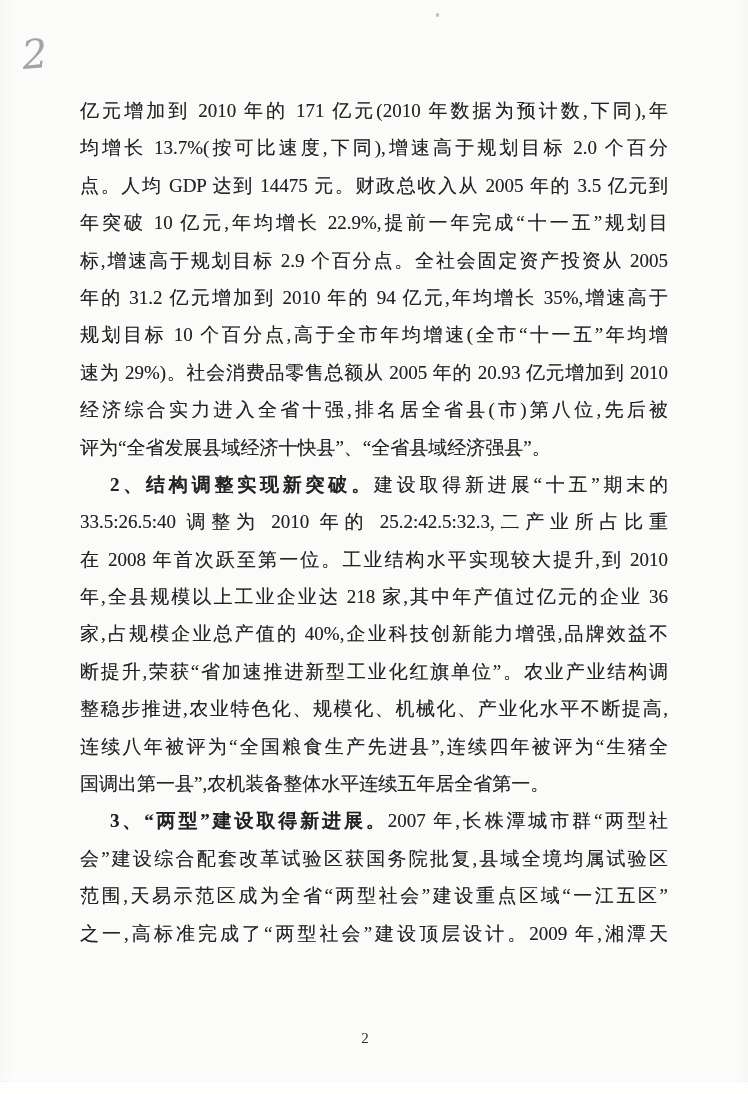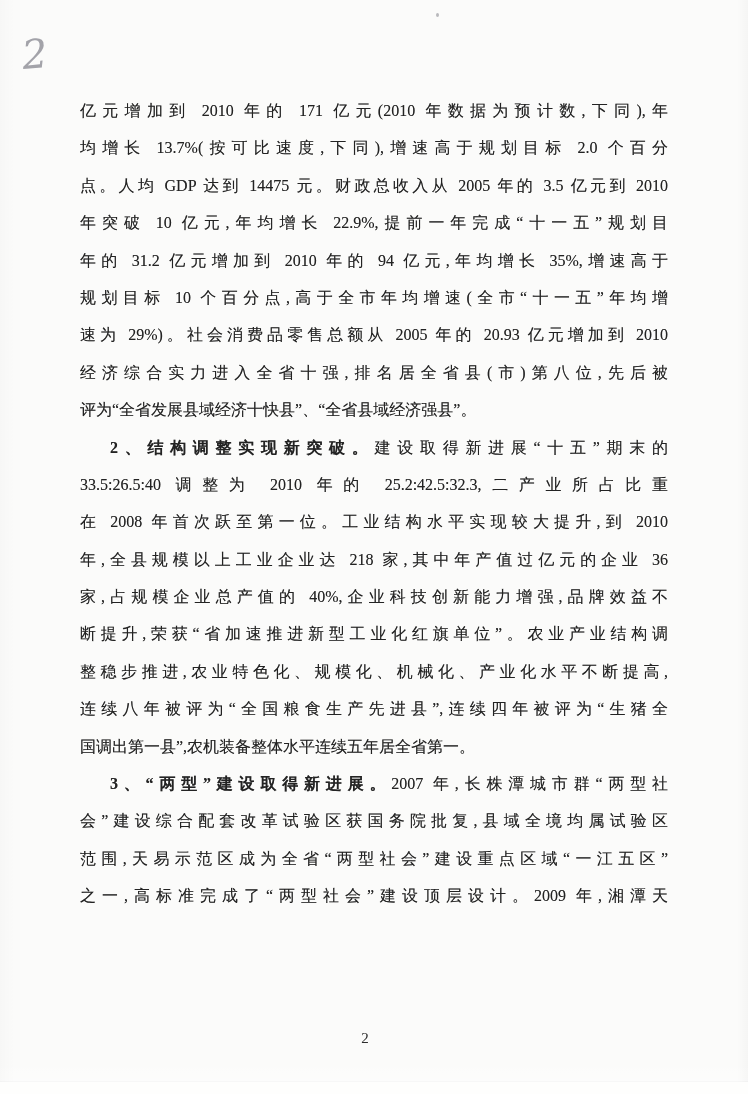--- a/index.html
+++ b/index.html
@@ -48,21 +48,21 @@
   .text-block {
     position: absolute;
     left: 80px;
     top: 92px;
     width: 588px;
     color: #232323;
   }
   .line {
     height: 37.4px;
     line-height: 37.4px;
-    font-size: 16px;
+    font-size: 19px;
     text-align: justify;
     text-align-last: justify;
     white-space: normal;
     overflow: hidden;
     text-shadow: 0 0 0.5px rgba(45,45,45,0.45);
   }
   .line.para-end {
     text-align: right;
     text-align-last: left;
   }
@@ -95,20 +95,21 @@
 <body>
 
 <div class="page">
   <div class="pencil-mark">2</div>
   <div class="speck"></div>
   <div class="text-block">
       <div class="line"><span>亿元增加到 2010 年的 171 亿元(2010 年数据为预计数,下同),年</span></div>
       <div class="line"><span>均增长 13.7%(按可比速度,下同),增速高于规划目标 2.0 个百分</span></div>
       <div class="line"><span>点。人均 GDP 达到 14475 元。财政总收入从 2005 年的 3.5 亿元到 2010</span></div>
       <div class="line"><span>年突破 10 亿元,年均增长 22.9%,提前一年完成“十一五”规划目</span></div>
+      <div class="line"><span>标,增速高于规划目标 2.9 个百分点。全社会固定资产投资从 2005</span></div>
       <div class="line"><span>年的 31.2 亿元增加到 2010 年的 94 亿元,年均增长 35%,增速高于</span></div>
       <div class="line"><span>规划目标 10 个百分点,高于全市年均增速(全市“十一五”年均增</span></div>
       <div class="line"><span>速为 29%)。社会消费品零售总额从 2005 年的 20.93 亿元增加到 2010</span></div>
       <div class="line"><span>经济综合实力进入全省十强,排名居全省县(市)第八位,先后被</span></div>
       <div class="line para-end"><span>评为“全省发展县域经济十快县”、“全省县域经济强县”。</span></div>
       <div class="line indent"><span class="seg-bold">2、结构调整实现新突破。</span><span>建设取得新进展“十五”期末的</span></div>
       <div class="line"><span>33.5:26.5:40 调整为 2010 年的 25.2:42.5:32.3,二产业所占比重</span></div>
       <div class="line"><span>在 2008 年首次跃至第一位。工业结构水平实现较大提升,到 2010</span></div>
       <div class="line"><span>年,全县规模以上工业企业达 218 家,其中年产值过亿元的企业 36</span></div>
       <div class="line"><span>家,占规模企业总产值的 40%,企业科技创新能力增强,品牌效益不</span></div>

